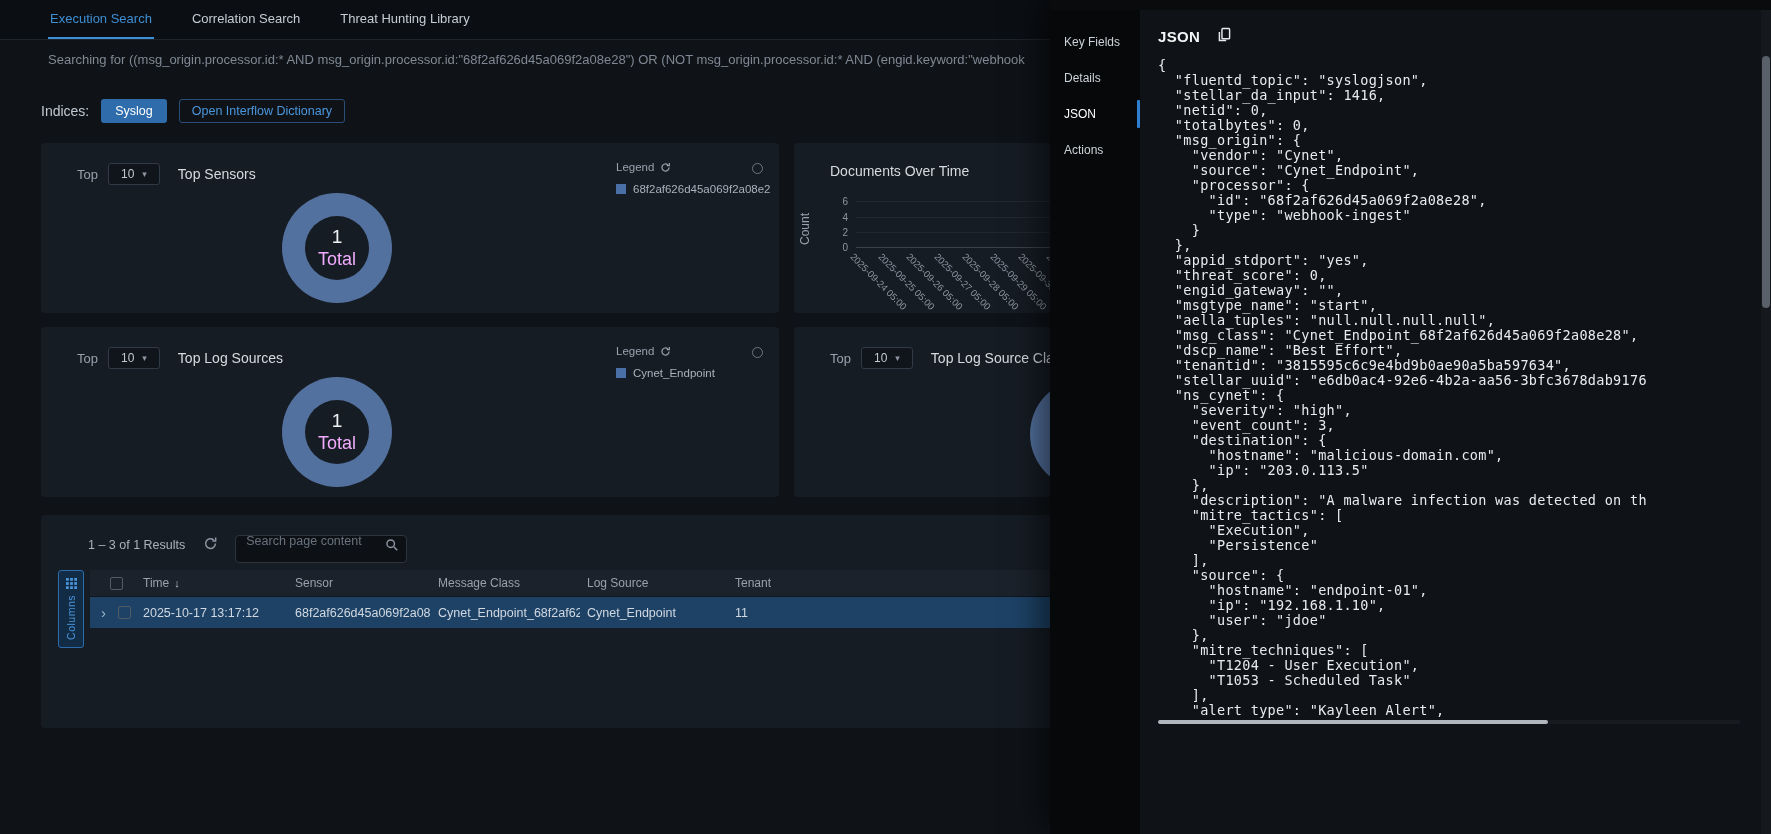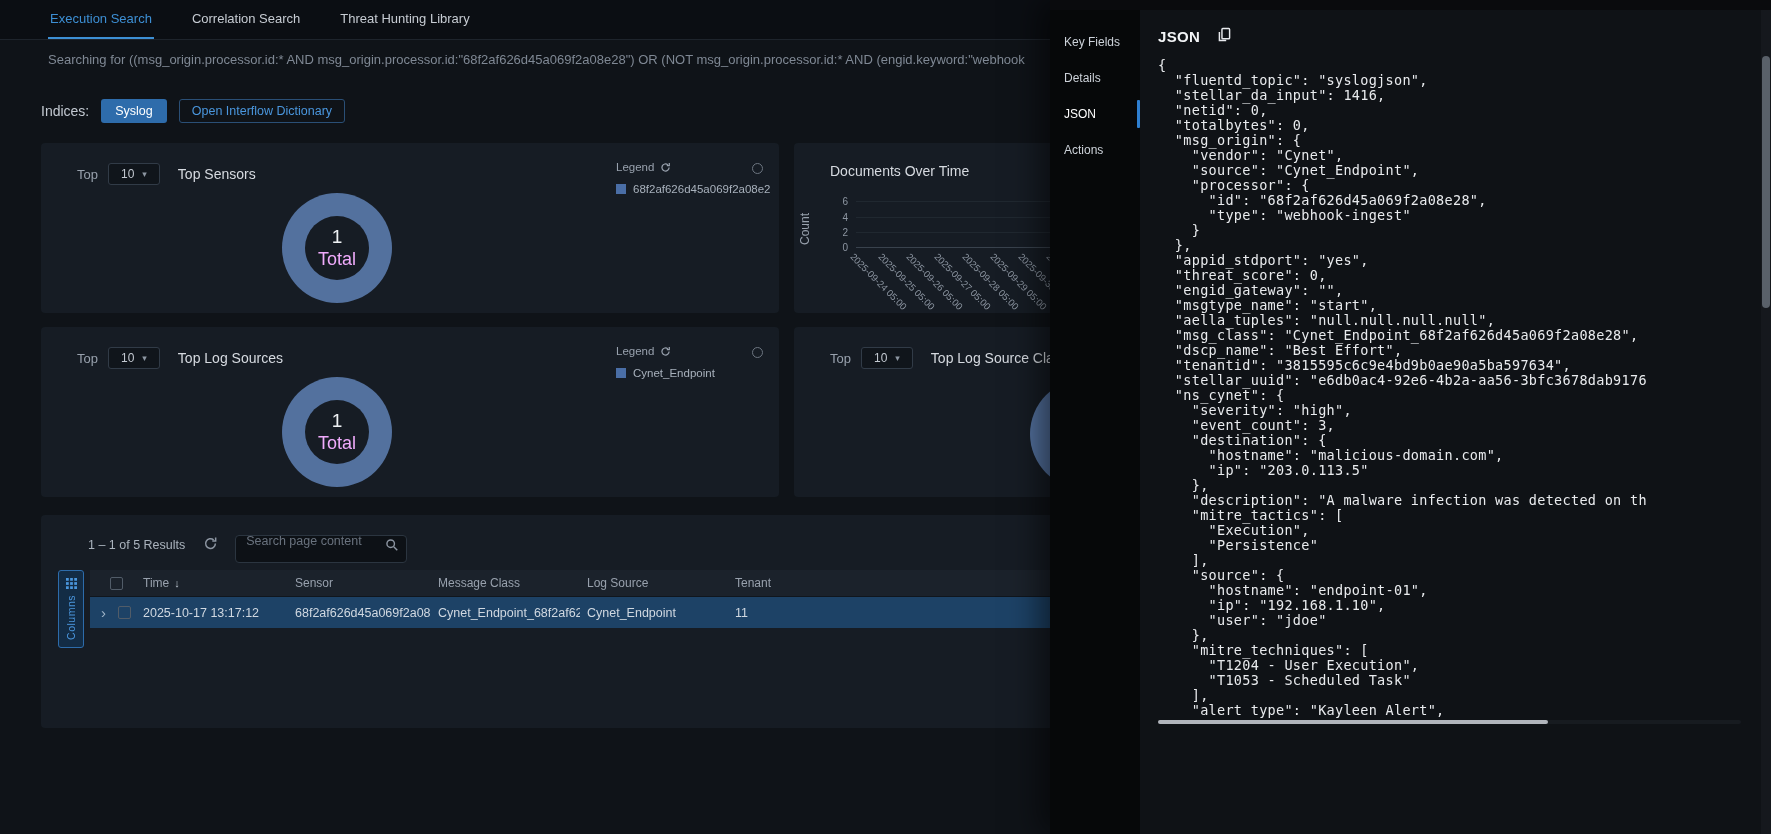--- a/index.html
+++ b/index.html
@@ -218,21 +218,21 @@
       </div>
       <span class="panel-title">Top Log Source Classes</span>
     </div>
     <div class="donut">
       <div class="donut-hole"></div>
     </div>
   </section>
 
   <section class="panel results">
     <div class="res-toolbar">
-      <span class="res-count">1 – 1 of 5 Results</span>
+      <span class="res-count">1 – 3 of 1 Results</span>
       <button class="refresh-btn">
         <svg viewBox="0 0 16 16" fill="none" stroke="currentColor" stroke-width="1.6">
             <path d="M13.2 8a5.2 5.2 0 1 1-1.8-3.9"></path>
             <path d="M13.5 1.6v3.6h-3.6"></path>
           </svg>
       </button>
       <div class="search-box">
         <input type="text" placeholder="Search page content" style="">
         <svg class="search-ic" viewBox="0 0 16 16" fill="none" stroke="currentColor" stroke-width="1.6">
             <circle cx="6.5" cy="6.5" r="4.3"></circle>

